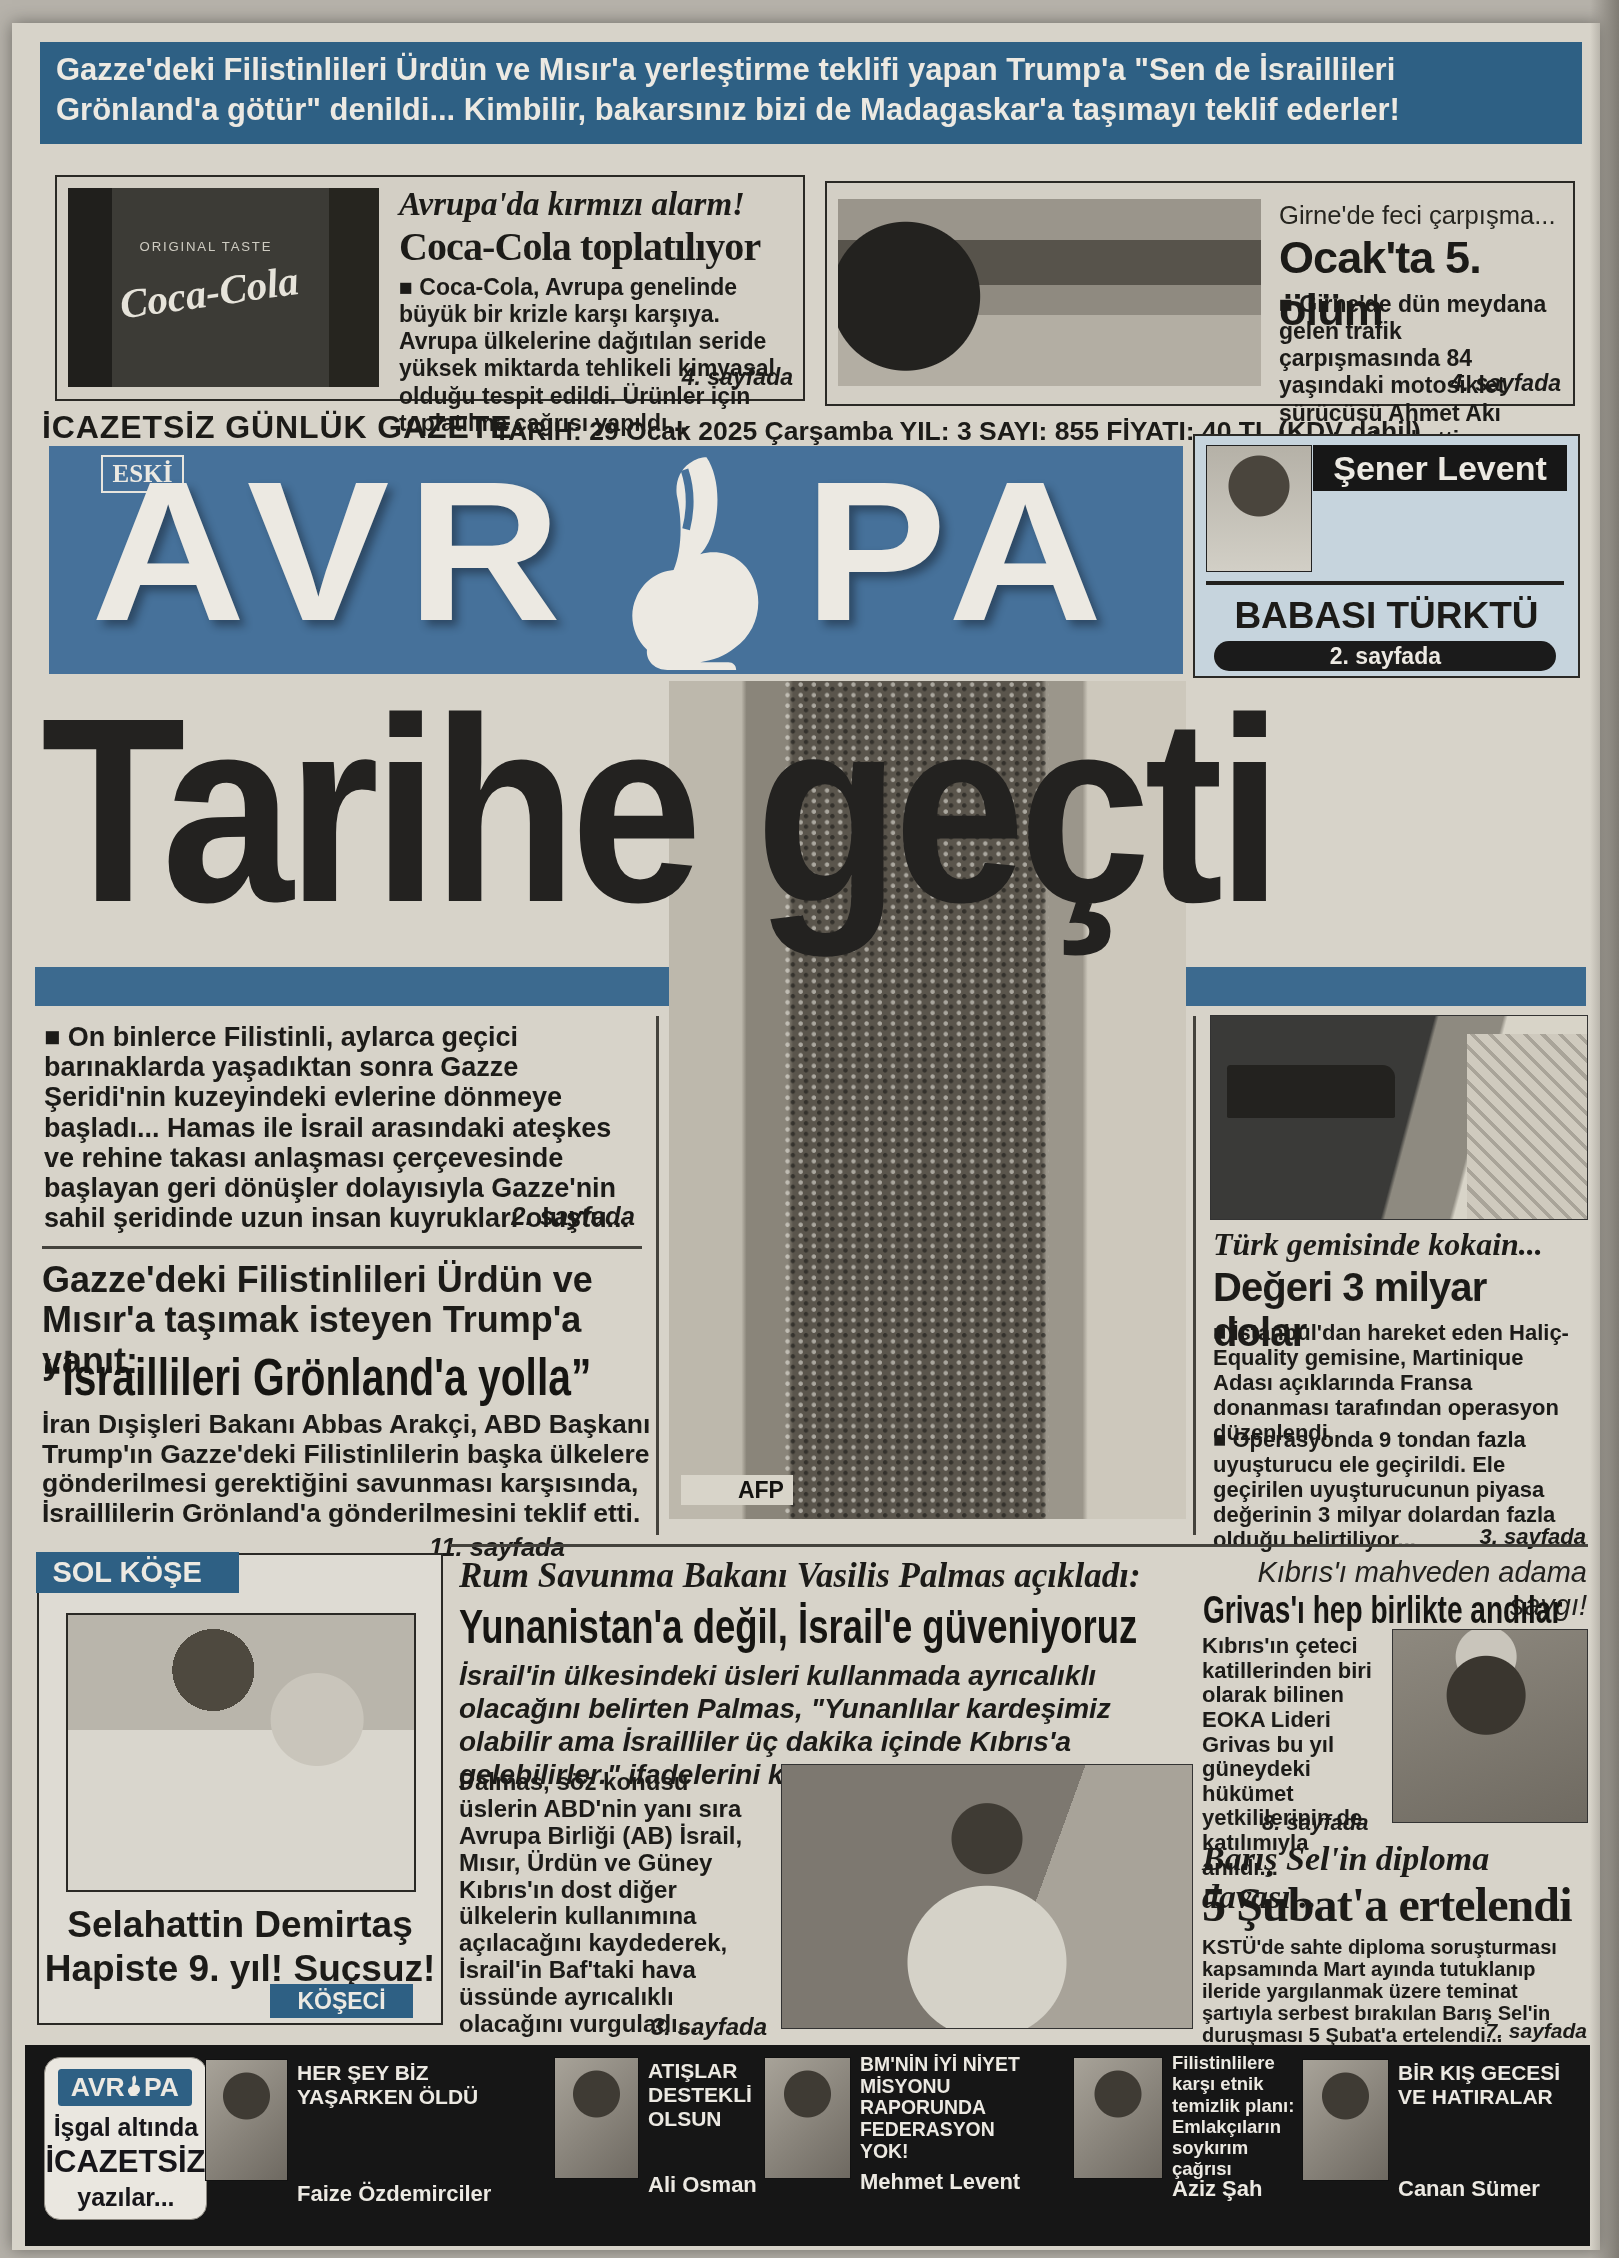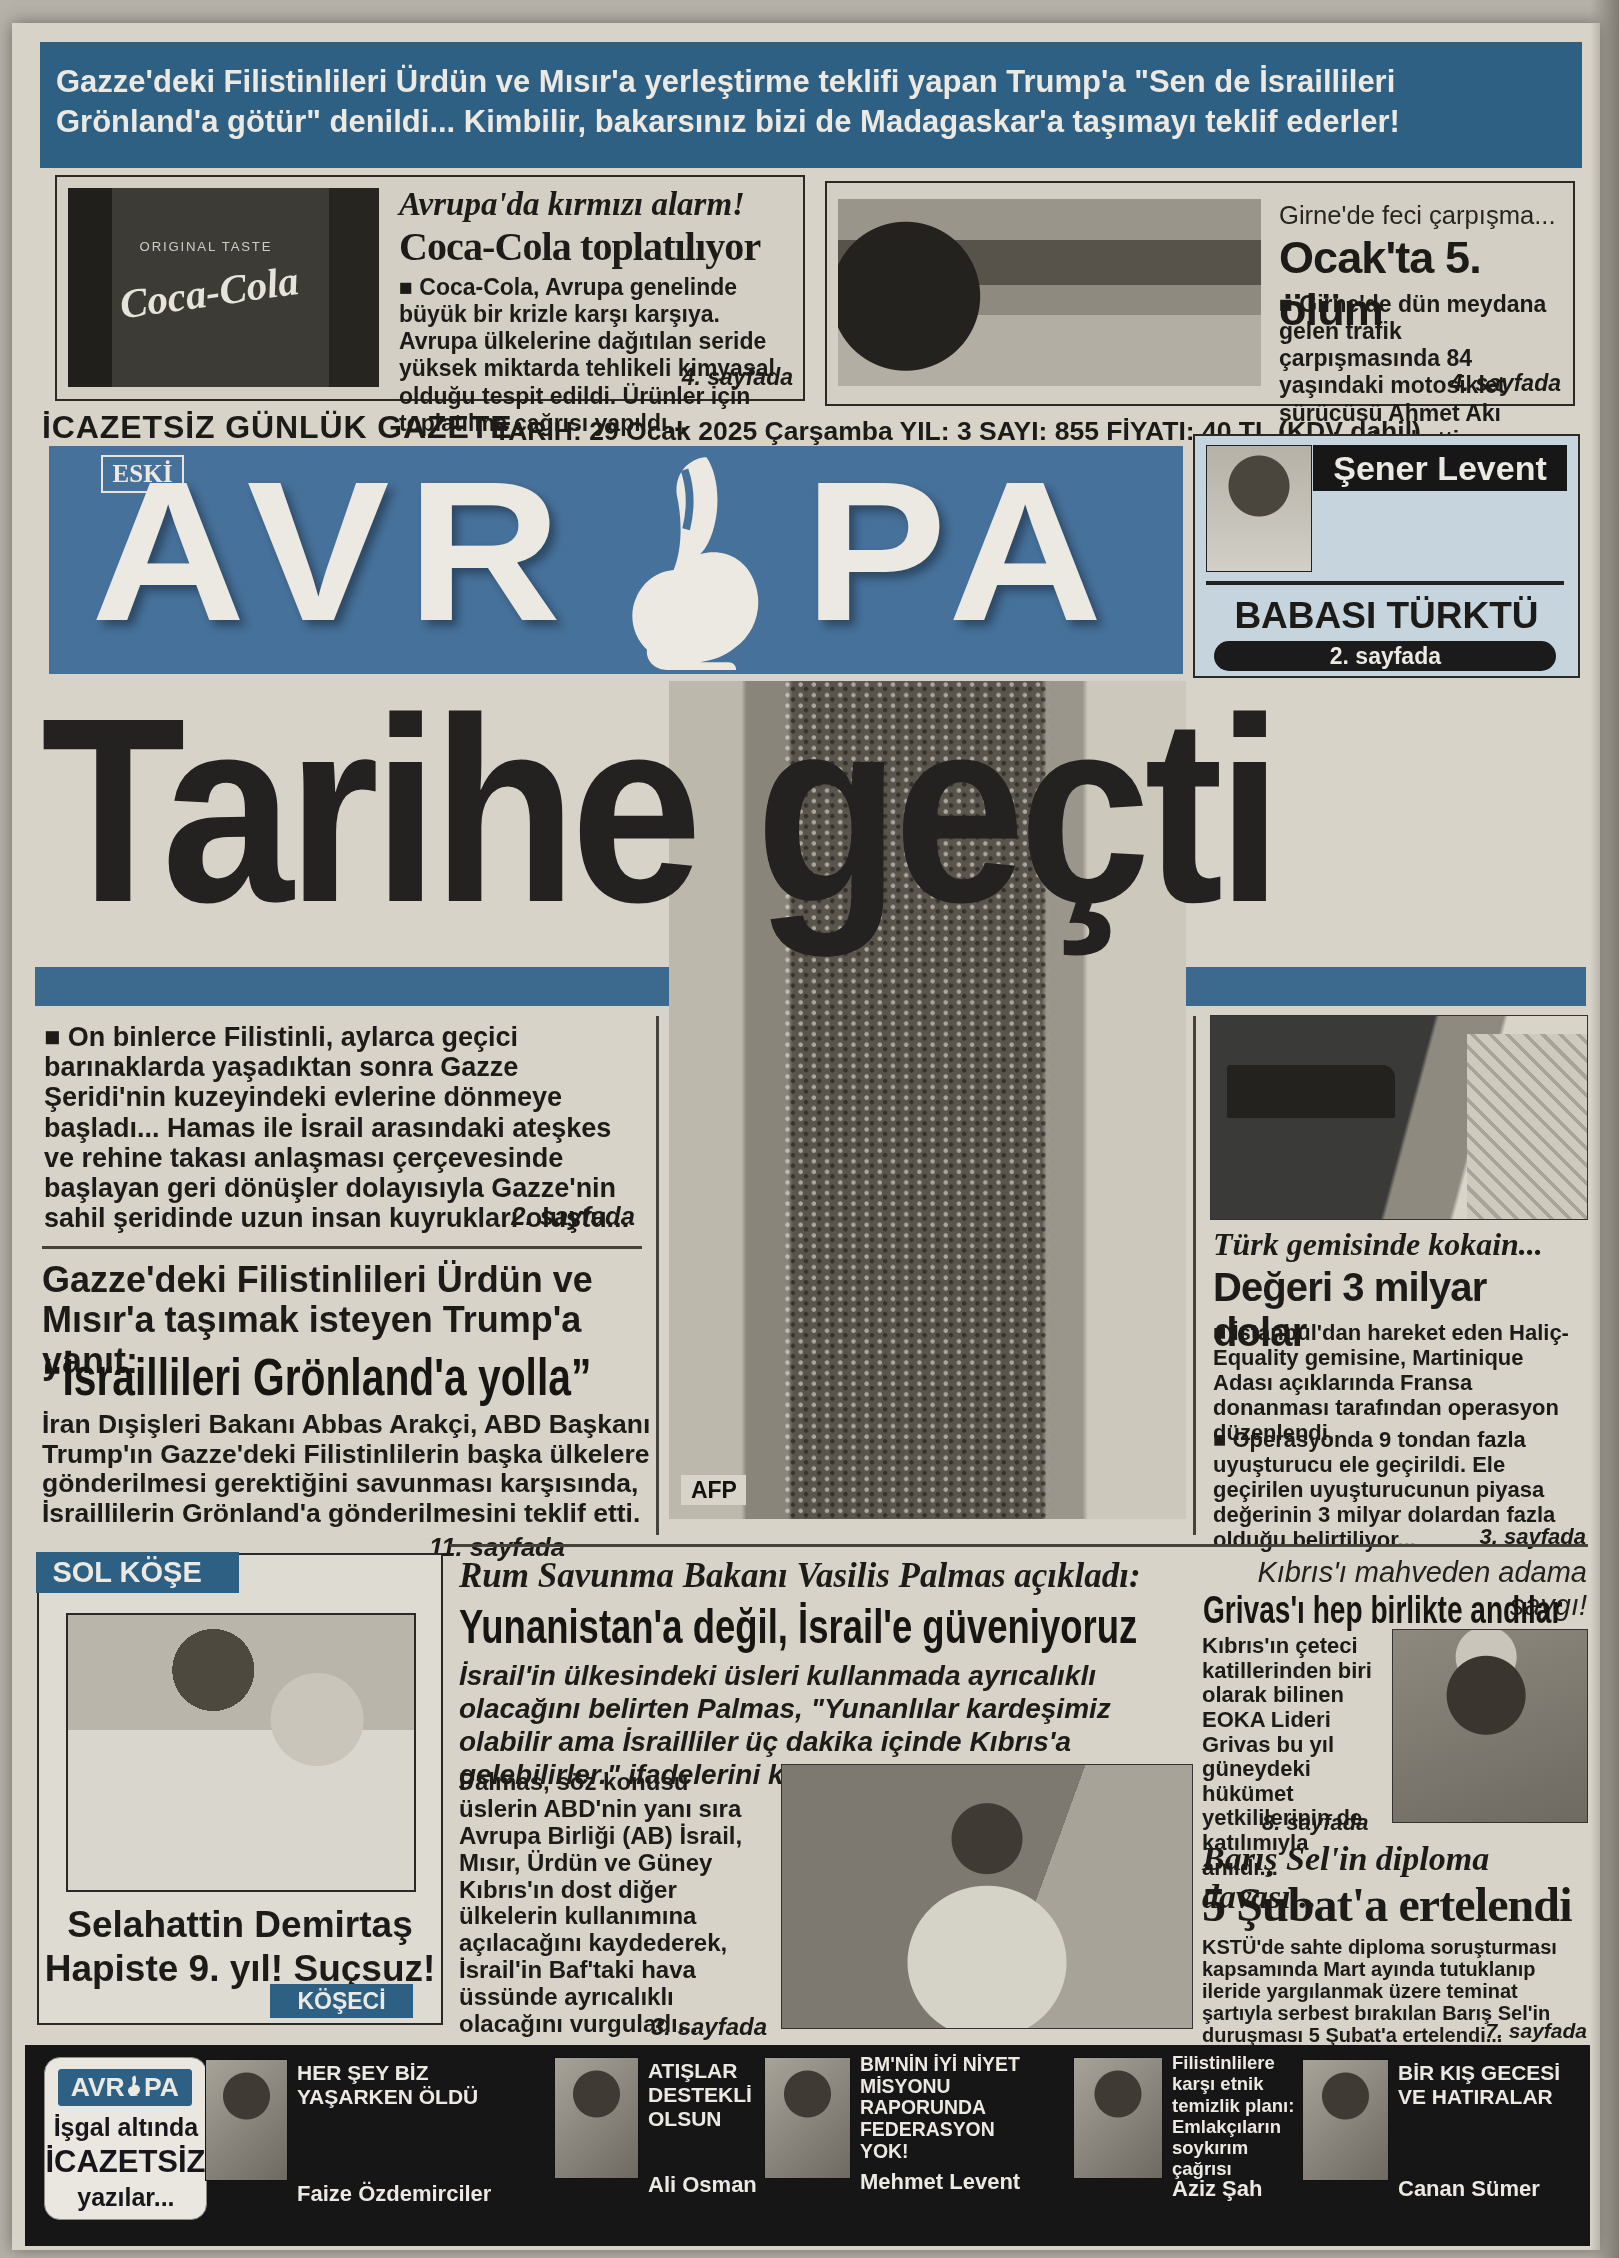--- a/index.html
+++ b/index.html
@@ -24,21 +24,21 @@
         linear-gradient(135deg,#a8a399 0%,#6e6961 100%);border:0.9px solid #111;}
   .edge-shadow{position:absolute;right:0;top:0;width:30px;height:2258px;
         background:linear-gradient(90deg,rgba(90,86,78,0),#7d7971);}
 </style>
 </head>
 <body>
 
 <div class="page">
   <div class="paper"></div>
 
-  <div class="abs blue white b" style="left:40px;top:42px;width:1510px;height:86px;padding:20px 16px;font-size:31px;line-height:1.3;">
+  <div class="abs blue white b" style="left:40px;top:42px;width:1510px;height:86px;padding:8px 16px;font-size:31px;line-height:1.3;">
     <span>Gazze'deki Filistinlileri Ürdün ve Mısır'a yerleştirme teklifi yapan Trump'a "Sen de İsraillileri Grönland'a götür" denildi... Kimbilir, bakarsınız bizi de Madagaskar'a taşımayı teklif ederler!</span>
   </div>
 
   <div class="abs box" style="left:55px;top:175px;width:746px;height:222px;background:#d3cfc5;">
     <div class="abs ph" style="left:10.6px;top:10.6px;width:311px;height:199px;background:linear-gradient(90deg,#201f1c 0 14%,#3c3b36 14% 84%,#26251f 84% 100%);">
       <div class="abs white" style="left:72px;top:51px;font-size:13.2px;letter-spacing:1.8px;color:#cfccc2;">ORIGINAL TASTE</div>
       <div class="abs white serif it b" style="left:51px;top:78px;width:212px;font-size:41px;transform:rotate(-8deg);color:#e6e3da;">Coca-Cola</div>
     </div>
     <div class="abs serif it b" style="left:342px;top:8.8px;width:393px;font-size:33px;">Avrupa'da kırmızı alarm!</div>
     <div class="abs serif b" style="left:342px;top:46px;width:397px;font-size:40px;letter-spacing:-0.9px;">Coca-Cola toplatılıyor</div>
@@ -74,21 +74,21 @@
     <div class="abs center b white" style="left:118px;top:8.8px;width:254px;height:46px;background:#171717;font-size:34px;line-height:46px;">Şener Levent</div>
     <div class="abs" style="left:10.6px;top:145px;width:358px;height:4.4px;background:#22211e;"></div>
     <div class="abs center b" style="left:0;top:159px;width:383px;font-size:37px;">BABASI TÜRKTÜ</div>
     <div class="abs center b white" style="left:19.4px;top:205px;width:342px;height:30px;background:#1b1b1b;border-radius:15px;font-size:23px;line-height:30px;">2. sayfada</div>
   </div>
 
   <div class="abs" style="left:35px;top:967px;width:1551px;height:39px;background:#3c6a8f;z-index:1;"></div>
 
   <div class="abs ph" style="left:669px;top:681px;width:517px;height:838px;z-index:2;background:linear-gradient(90deg,#bdb8ac 0 14%,#8a857a 15% 23%,#5a554c 24% 72%,#9b968b 73% 80%,#cdc8bc 81% 100%);">
     <div class="abs" style="left:115px;top:0;width:265px;height:838px;background-image:radial-gradient(circle at 3.5px 3.5px,rgba(238,236,228,.55) 0 1.8px,rgba(0,0,0,0) 2.6px),radial-gradient(circle at 8.8px 8px,rgba(20,20,18,.55) 0 1.8px,rgba(0,0,0,0) 2.6px);background-size:13.2px 10.6px;"></div>
-    <div class="abs center b" style="left:12.4px;top:794px;width:65px;height:30px;background:#d8d4c9;color:#131210;font-size:23px;line-height:30px;">AFP</div>
+    <div class="abs center b" style="left:12.4px;top:794px;width:65px;height:30px;background:#d8d4c9;color:#131210;font-size:23px;line-height:30px;padding-left:47px;">AFP</div>
   </div>
 
   <div class="abs b" style="left:41px;top:672px;font-size:263px;line-height:1.05;letter-spacing:-7px;color:#232220;z-index:3;transform:scaleX(0.9);transform-origin:0 0;white-space:nowrap;">Tarihe geçti</div>
 
   <div class="abs b" style="left:44px;top:1022px;width:593px;font-size:27px;line-height:1.12;">■ On binlerce Filistinli, aylarca geçici barınaklarda yaşadıktan sonra Gazze Şeridi'nin kuzeyindeki evlerine dönmeye başladı... Hamas ile İsrail arasındaki ateşkes ve rehine takası anlaşması çerçevesinde başlayan geri dönüşler dolayısıyla Gazze'nin sahil şeridinde uzun insan kuyrukları oluştu...</div>
   <div class="abs pageref right" style="left:459px;top:1202px;width:176px;font-size:25.6px;">2. sayfada</div>
   <div class="abs rule" style="left:42px;top:1246px;width:600px;height:2.6px;"></div>
   <div class="abs rule" style="left:656px;top:1016px;width:2.6px;height:519px;"></div>
   <div class="abs rule" style="left:1193px;top:1016px;width:2.6px;height:519px;"></div>
 

